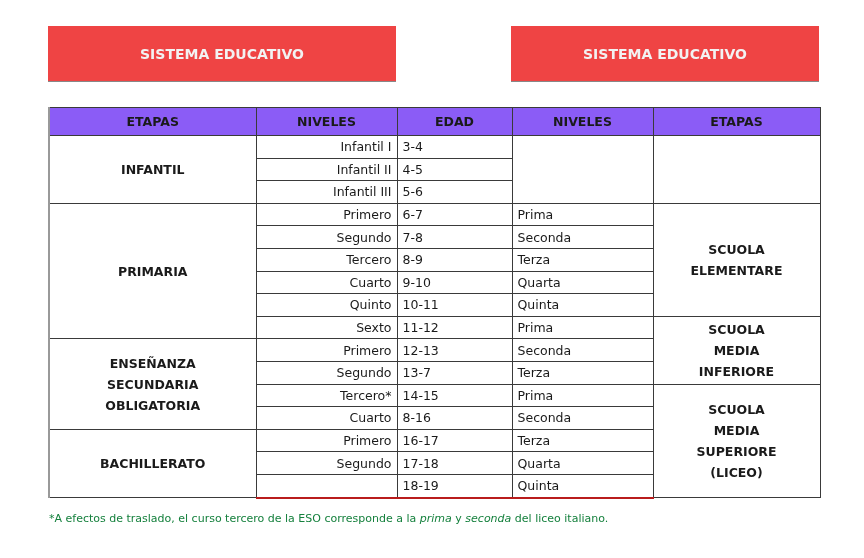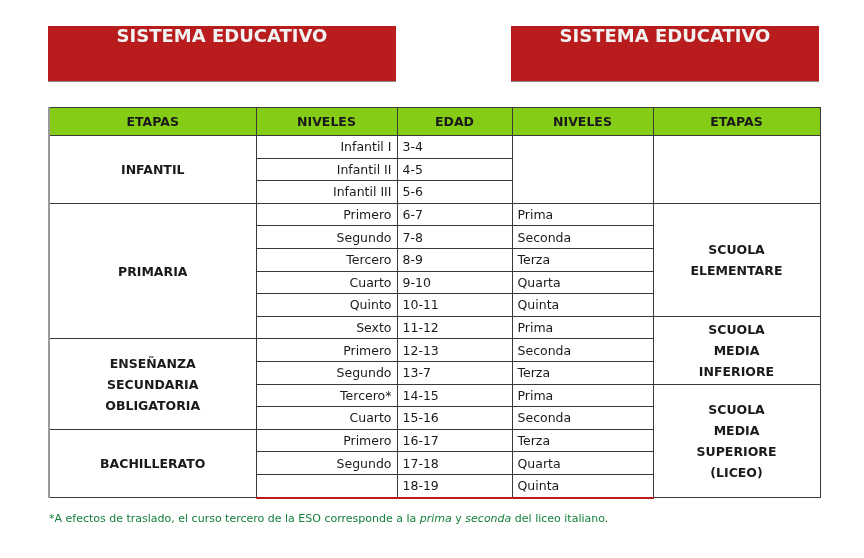--- a/index.html
+++ b/index.html
@@ -1,30 +1,30 @@
 <!DOCTYPE html>
 <html><head>
 <meta charset="utf-8">
 <style>
   html, body { margin:0; padding:0; background:#ffffff; }
   body { width:864px; height:558px; position:relative; overflow:hidden;
          font-family:"DejaVu Sans", sans-serif; color:#1a1a1a; }
-  .title-box { position:absolute; top:26px; height:55px; background:#b91c1c; color:#f2f2f2;
-               font-weight:bold; font-size:18px; line-height:20px; text-align:center;
-               display:flex; flex-direction:row; justify-content:center;
+  .title-box { position:absolute; top:26px; height:55px; background:#ef4444; color:#f2f2f2;
+               font-weight:bold; font-size:14px; line-height:20px; text-align:center;
+               display:flex; flex-direction:column; justify-content:center;
                border-bottom:1px solid #888; }
   .title-box span { display:block; }
   #title-es { left:48px; width:348px; }
   #title-it { left:511px; width:308px; }
 
   table.edu { position:absolute; left:48px; top:107px; border-collapse:collapse;
               table-layout:fixed; font-size:12.5px; }
   table.edu td, table.edu th { border:1px solid #3a3a3a; padding:0 5px; height:21.6px;
               line-height:21px; overflow:hidden; white-space:nowrap; }
-  table.edu th { background:#84cc16; font-weight:bold; height:27px; font-size:12.5px; }
+  table.edu th { background:#8b5cf6; font-weight:bold; height:27px; font-size:12.5px; }
   th.plain { font-weight:normal; }
   td.stage { text-align:center; font-weight:bold; white-space:normal; line-height:21px; }
   td.lvl-es { text-align:right; }
   td.age { text-align:left; }
   td.lvl-it { text-align:left; }
   td.empty { }
   table.edu tr.last td { border-bottom:2px solid #b91c1c; }
   table.edu { border-left:2px solid #999; }
 
   .footnote { position:absolute; left:49px; top:512px; font-size:11px; color:#15803d; }
@@ -136,21 +136,21 @@
       <td class="lvl-it">Prima</td>
       <td class="stage" rowspan="5">
         <div>SCUOLA</div>
         <div>MEDIA</div>
         <div>SUPERIORE</div>
         <div>(LICEO)</div>
       </td>
     </tr>
     <tr>
       <td class="lvl-es">Cuarto</td>
-      <td class="age">15-16</td>
+      <td class="age">8-16</td>
       <td class="lvl-it">Seconda</td>
     </tr>
 
     <tr>
       <td class="stage" rowspan="3"><span>BACHILLERATO</span></td>
       <td class="lvl-es">Primero</td>
       <td class="age">16-17</td>
       <td class="lvl-it">Terza</td>
     </tr>
     <tr>

